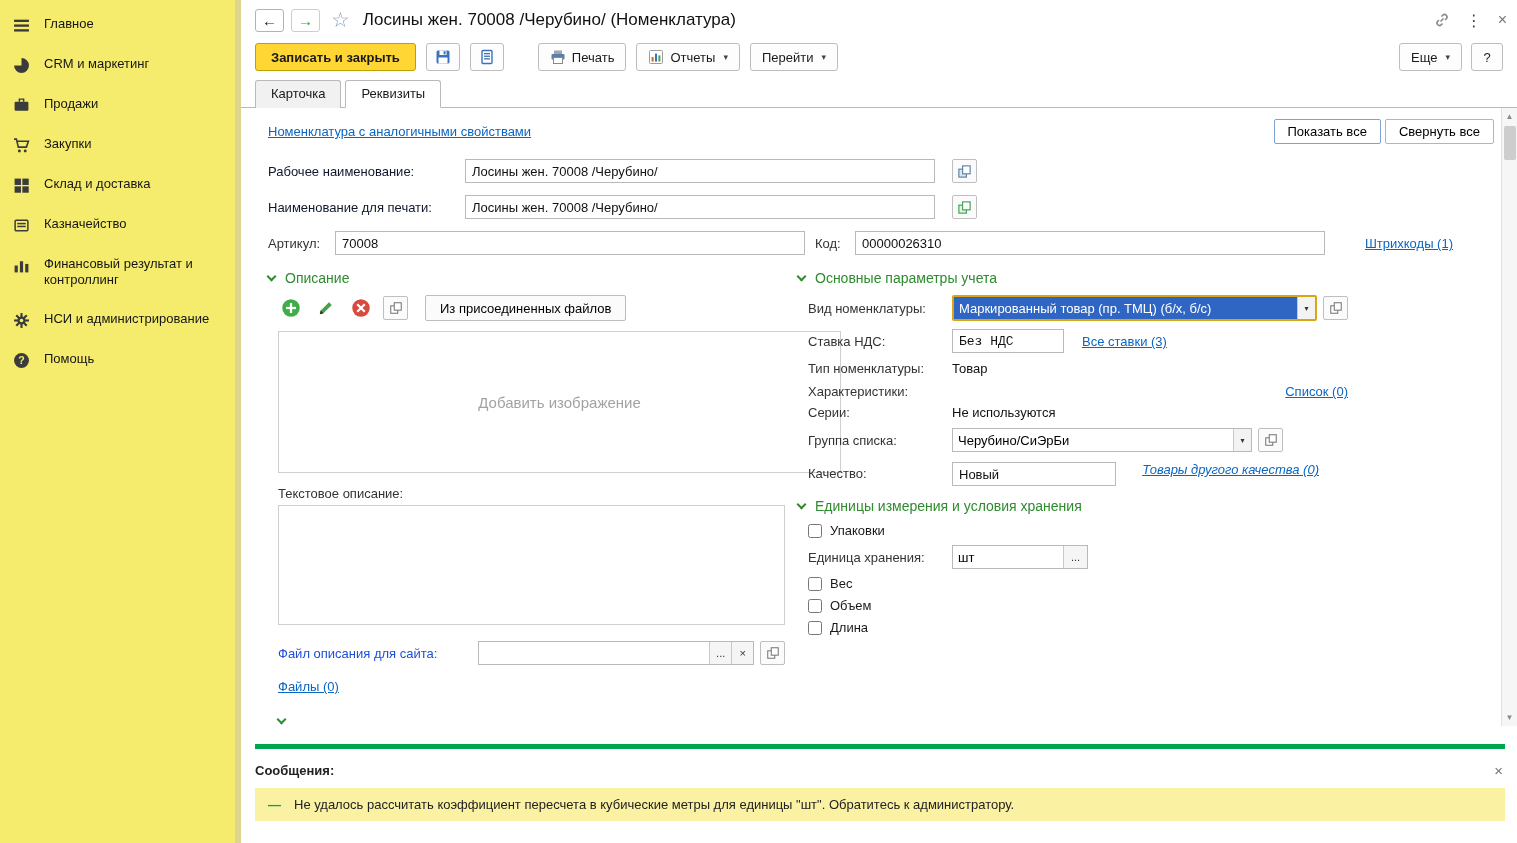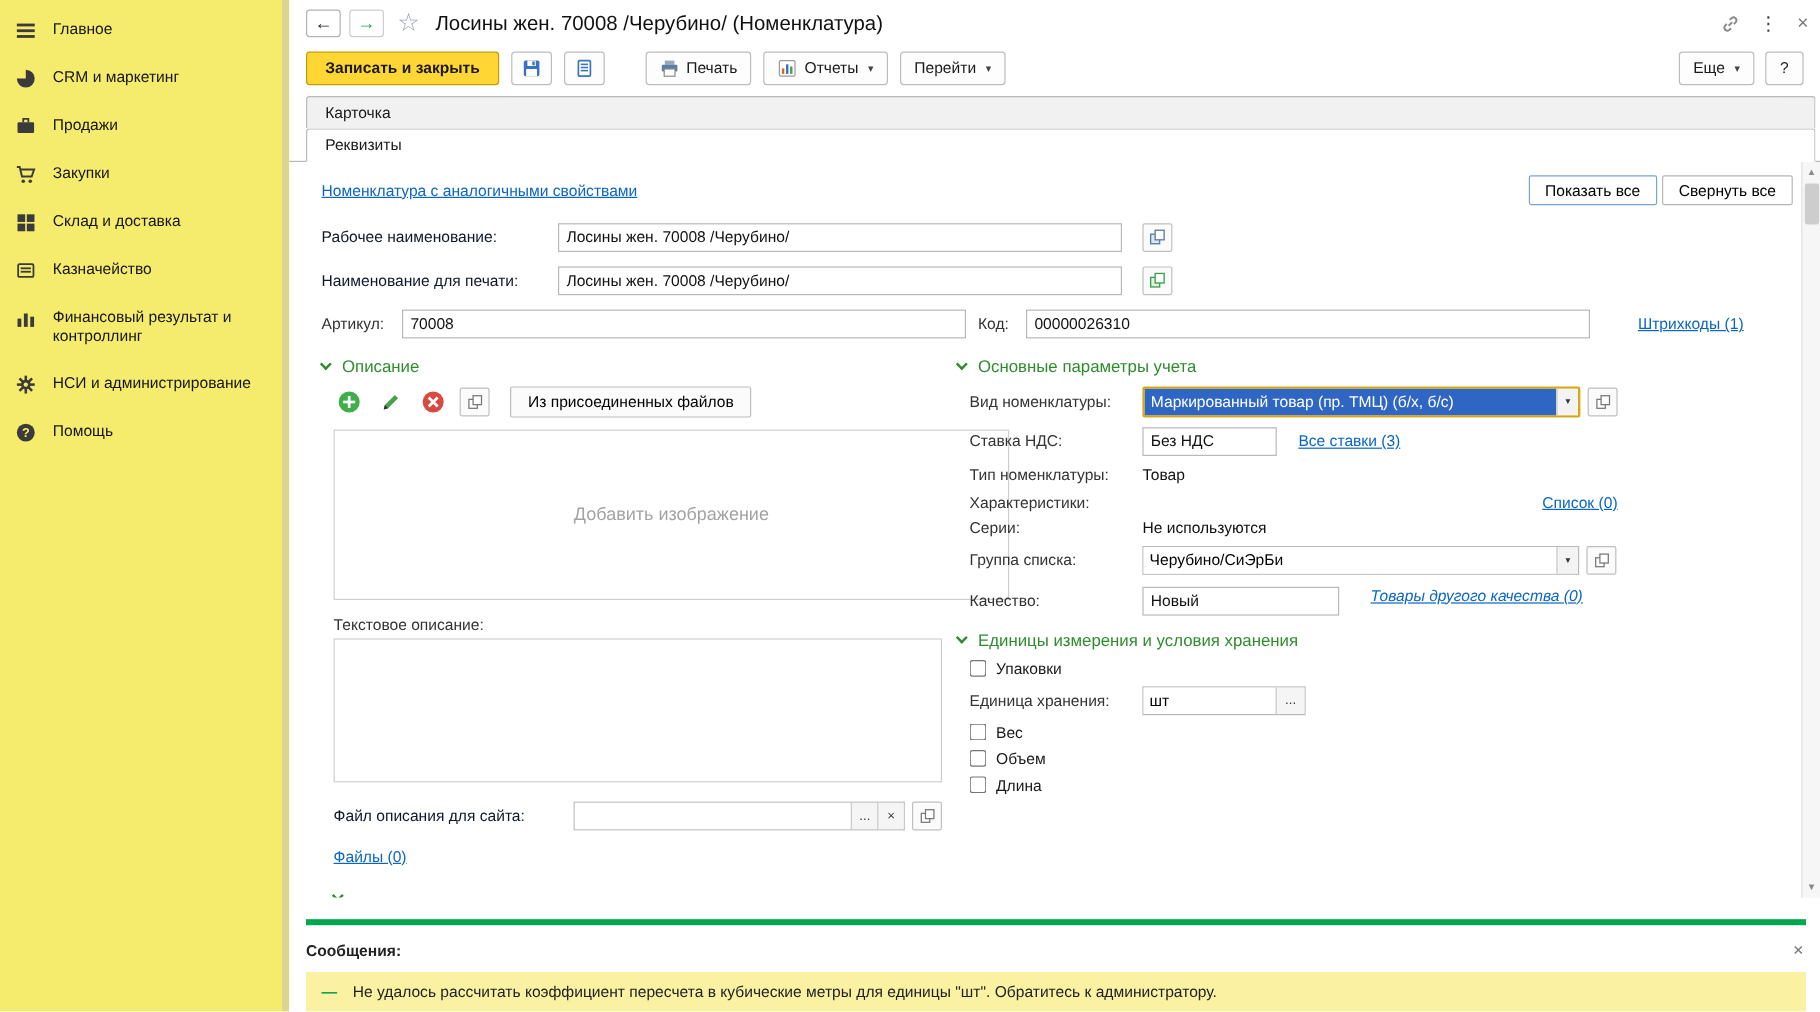--- a/index.html
+++ b/index.html
@@ -27,21 +27,21 @@
 
   .toolbar { display:flex; align-items:center; gap:10px; padding:3px 14px 9px 14px; }
   .btn { height:28px; border:1px solid #bdbdbd; border-radius:3px; background:#fdfdfd; display:inline-flex; align-items:center; gap:6px; padding:0 11px; font-size:13px; cursor:pointer; color:#1a1a1a; font-family:inherit; }
   .btn-primary { background:#ffd633; border:1px solid #bfa003; font-weight:bold; padding:0 15px; }
   .iconbtn { width:34px; justify-content:center; padding:0; }
   .caret { font-size:9px; color:#444; margin-left:2px; }
   .gap { width:14px; }
   .toolbar-right { margin-left:auto; display:flex; gap:9px; }
   .helpbtn { width:32px; justify-content:center; padding:0; }
 
-  .tabs { display:flex; padding-left:14px; position:relative; z-index:2; margin-bottom:-1px;flex-direction:column; }
+  .tabs { display:flex; padding-left:14px; position:relative; z-index:2; margin-bottom:-1px; }
   .tab { border:1px solid #b9b9b9; border-bottom:none; border-radius:3px 3px 0 0; padding:5px 15px 6px; margin-right:4px; background:#f1f1f1; cursor:pointer; }
   .tab.active { background:#fff; border-bottom:1px solid #fff; }
 
   .content { position:relative; border-top:1px solid #b9b9b9; height:619px; }
   .content-inner { position:absolute; left:0; right:17px; top:0; bottom:0; overflow:hidden; padding:11px 0 0 27px; }
 
   .lnk { color:#0a66c2; text-decoration:underline; font-size:13px; }
   .linkrow { display:flex; align-items:center; margin-bottom:15px; padding-right:6px; }
   .flatbtn { height:25px; border:1px solid #b5b5b5; border-radius:2px; background:#fff; padding:0 13px; font-size:13px; cursor:pointer; font-family:inherit; }
   .flatbtn.focus { border-color:#7aa3d4; }
@@ -67,36 +67,36 @@
   .desc-toolbar { display:flex; align-items:center; gap:9px; margin:2px 0 10px 10px; }
   .flaticon { width:26px; height:24px; display:inline-flex; align-items:center; justify-content:center; background:none; border:none; cursor:pointer; padding:0; }
   .attachbtn { height:26px; border:1px solid #bdbdbd; border-radius:2px; background:#fbfbfb; padding:0 14px; font-size:13px; margin-left:8px; cursor:pointer; font-family:inherit; }
 
   .imgbox { margin-left:10px; width:563px; height:142px; border:1px solid #cfcfcf; display:flex; align-items:center; justify-content:center; cursor:pointer; }
   .imgbox span { color:#a3a3a3; font-size:15px; }
   .sublbl { margin:13px 0 4px 10px; color:#333; }
   .descarea { margin-left:10px; width:507px; height:120px; border:1px solid #cfcfcf; resize:none; font-family:inherit; font-size:13px; padding:4px 6px; }
 
   .filerow { display:flex; align-items:center; margin:13px 0 0 10px; }
-  .filelbl { width:200px; flex-shrink:0; color:#0f172a; }
+  .filelbl { width:200px; flex-shrink:0; color:#1d4ed8; }
   .filecombo { display:flex; width:278px; height:24px; border:1px solid #b9b9b9; background:#fff; }
   .filecombo input { flex:1; border:none; outline:none; font-family:inherit; font-size:13px; padding:0 5px; min-width:0; }
   .attbtn { width:22px; border:none; border-left:1px solid #c9c9c9; background:#f5f5f5; font-size:11px; color:#333; cursor:pointer; display:flex; align-items:center; justify-content:center; }
   .fileslnk { display:inline-block; margin:14px 0 0 10px; }
   .partchev { margin:17px 0 0 10px; }
 
   .prow { display:flex; align-items:center; margin-bottom:8px; }
   .plbl { width:144px; margin-left:10px; flex-shrink:0; color:#333; }
   .pval { color:#111; }
   .combo-focus { display:flex; align-items:stretch; height:26px; width:366px; border:2px solid #d8a716; border-radius:2px; background:#fff; cursor:pointer; }
   .combo-sel { flex:1; background:#2f66c4; color:#fff; display:flex; align-items:center; padding:0 5px; white-space:nowrap; overflow:hidden; font-size:13px; }
   .dropbtn { width:18px; display:flex; align-items:center; justify-content:center; border-left:1px solid #c9c9c9; background:#f3f3f3; font-size:8px; color:#333; cursor:pointer; }
-  .combo { display:flex; align-items:stretch; height:24px; width:364px; border:1px solid #b9b9b9; background:#fff; }
+  .combo { display:flex; align-items:stretch; height:24px; width:300px; border:1px solid #b9b9b9; background:#fff; }
   .combo input { flex:1; border:none; outline:none; font-family:inherit; font-size:13px; padding:0 5px; min-width:0; }
-  .w112 { width:112px; }
+  .w112 { width:112px;font-family:Liberation Mono, monospace; }
   .lnk-after { margin-left:18px; }
   .rightlnk { margin-left:auto; }
   .qrow { display:flex; align-items:flex-start; margin-bottom:12px; }
   .qlnk { display:inline-block; width:185px; margin-left:18px; line-height:1.3;font-style:italic; }
 
   .checkrow { display:flex; align-items:center; margin:0 0 7px 10px; }
   .checkrow input { width:14px; height:14px; margin-right:8px; cursor:pointer; }
   .minicombo { display:flex; width:136px; height:24px; border:1px solid #b9b9b9; background:#fff; }
   .minicombo input { flex:1; border:none; outline:none; font-family:inherit; font-size:13px; padding:0 5px; min-width:0; }
   .urow { display:flex; align-items:center; margin:2px 0 7px 0; }

